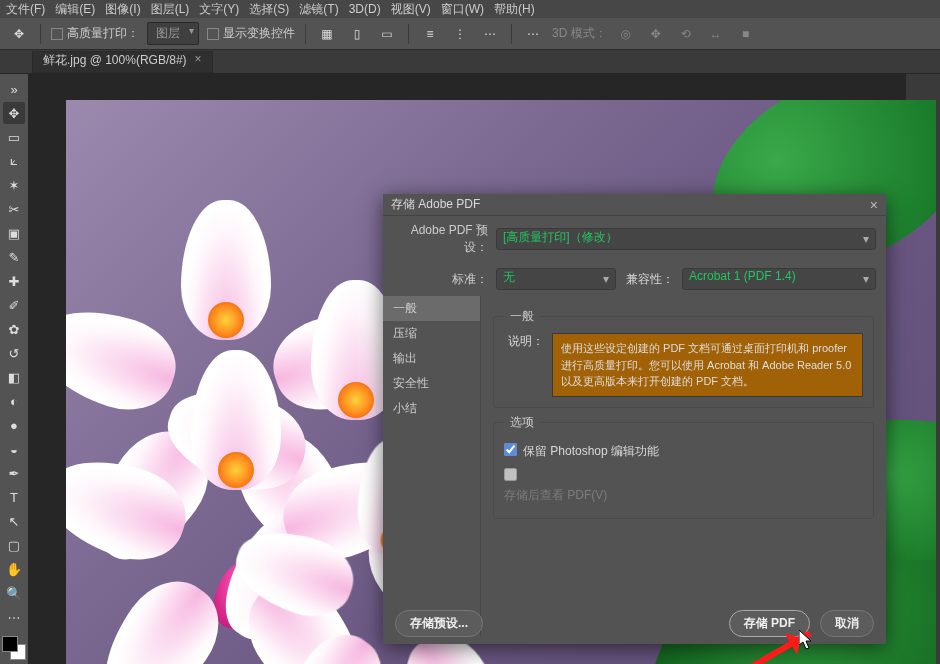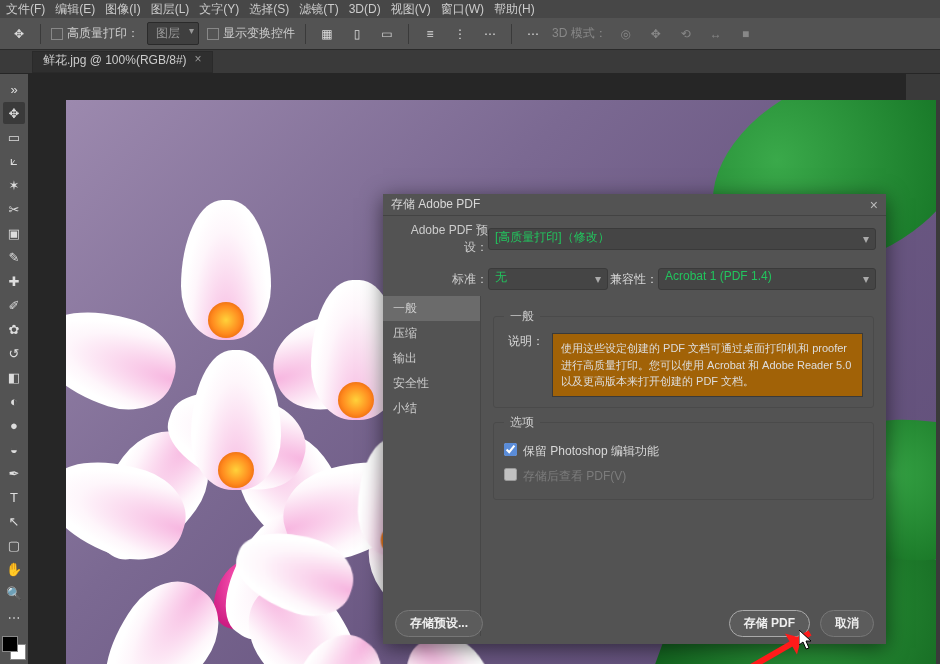--- a/index.html
+++ b/index.html
@@ -42,35 +42,35 @@
 .cluster { position:absolute; left: 40px; top: 120px; width: 380px; height: 380px; }
 .petal { position:absolute; width: 90px; height: 140px; background: radial-gradient(ellipse at 50% 100%, #f7b6e0 0%, #fef6fb 55%, #fff 70%); border-radius: 60% 60% 60% 60% / 80% 80% 50% 50%; transform-origin: 50% 100%; }
 .flw { position: absolute; width: 180px; height: 180px; }
 .flw .core { position:absolute; left: 72px; top: 72px; width: 36px; height: 36px; background: radial-gradient(circle, #ffd23a 0%, #ff8a1e 55%, #d94e00 100%); border-radius: 50%; z-index:5;}
 .bud { position:absolute; width:50px; height:70px; background: radial-gradient(ellipse at 40% 30%, #ff3aa8, #c10070); border-radius: 60% 60% 50% 50% / 70% 70% 50% 50%; }
 
 
 .dialog { position: absolute; left: 383px; top: 120px; width: 503px; height: 450px; background: #535353; box-shadow: 0 4px 20px rgba(0,0,0,0.55); color: #d8d8d8; }
 .dialog .titlebar { height: 22px; background: #535353; border-bottom: 1px solid #434343; display: flex; align-items: center; justify-content: space-between; padding: 0 8px; font-size: 12px; }
 .dialog .titlebar .close { color: #bbb; font-size: 14px; cursor: pointer; }
-.dialog .row { display: flex; align-items: center; padding: 6px 10px; }
+.dialog .row { display: flex; align-items: center; padding: 6px 10px; gap: 8px; }
 .dialog .lbl { width: 95px; text-align: right; color: #ccc; }
 .dialog select, .dialog .sel { flex: 1; background: #454545; border: 1px solid #3a3a3a; color: #22c55e; height: 22px; padding: 0 6px; border-radius: 3px; appearance: none; position: relative; }
 .dialog .sel::after { content:"▾"; position:absolute; right:6px; top:3px; color:#aaa; }
 .dialog .body { display: flex; height: 340px; }
 .dialog .sidenav { width: 98px; background: #535353; border-right: 1px solid #474747; }
 .dialog .sidenav .item { padding: 4px 10px; color: #ccc; font-size: 12px; }
 .dialog .sidenav .item.active { background: #6b6b6b; }
 .dialog .content { flex: 1; padding: 6px 12px; }
 .dialog fieldset { border: 1px solid #4a4a4a; border-radius: 3px; margin-top: 6px; padding: 8px 10px 10px 10px;}
 .dialog legend { padding: 0 6px; color: #ccc; }
 .dialog .desc { background: #a16207; border: 1px solid #3a3a3a; padding: 6px 8px; color: #ddd; font-size: 11px; line-height: 1.5; }
 .dialog .opt { display: flex; align-items: flex-start; gap: 6px; padding: 4px 0; }
 .dialog .opt input[type=checkbox] { width: 13px; height: 13px; accent-color: #5a8cd8; }
-.dialog .opt.disabled { color: #7c7c7c; }
+.dialog .opt.disabled { color: #7c7c7c; flex-direction: column; }
 .dialog .footer { position: absolute; bottom: 0; left:0; right:0; height: 42px; display: flex; align-items: center; padding: 0 12px; justify-content: space-between; }
 .dialog .btn { background: #5c5c5c; border: 1px solid #777; color: #eee; padding: 4px 14px; border-radius: 14px; cursor: pointer; font-weight: bold; }
 .dialog .btn.primary { border-color: #aaa; }
 .dialog .footer .right { display:flex; gap:10px; }
 
 .arrow { position:absolute; left: 620px; top: 556px; width: 190px; height: 6px; background: #ff1a1a; transform: rotate(-30deg); transform-origin: right center; }
 .arrow::after { content:""; position:absolute; right:-2px; top:-9px; border: 12px solid transparent; border-left-color:#ff1a1a; }
 
 .cursor { position:absolute; left: 799px; top: 556px; width: 14px; height: 20px; z-index:50;}
 .cursor svg { width: 14px; height: 20px; }

